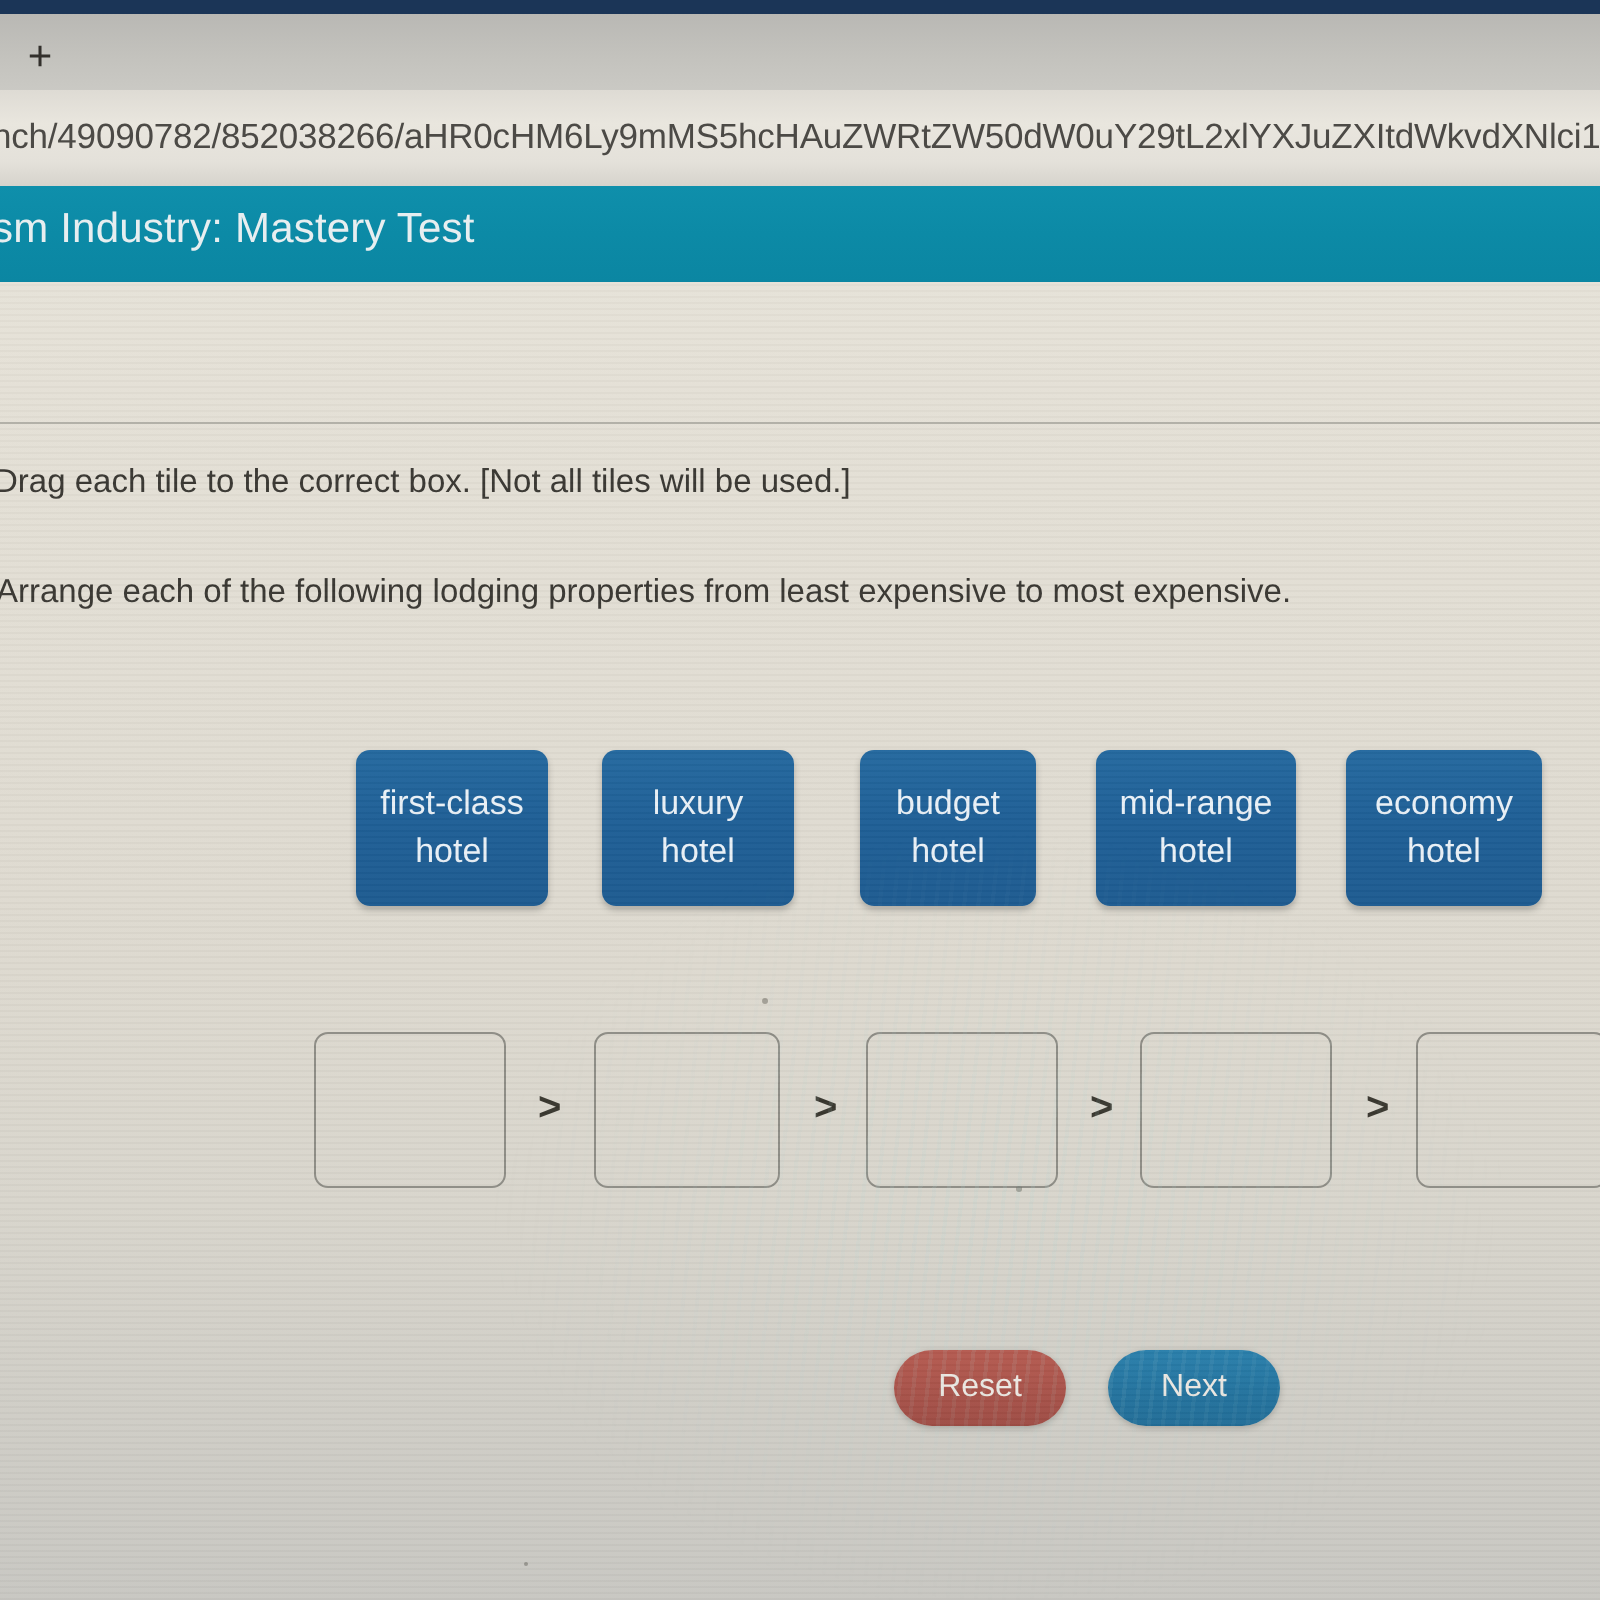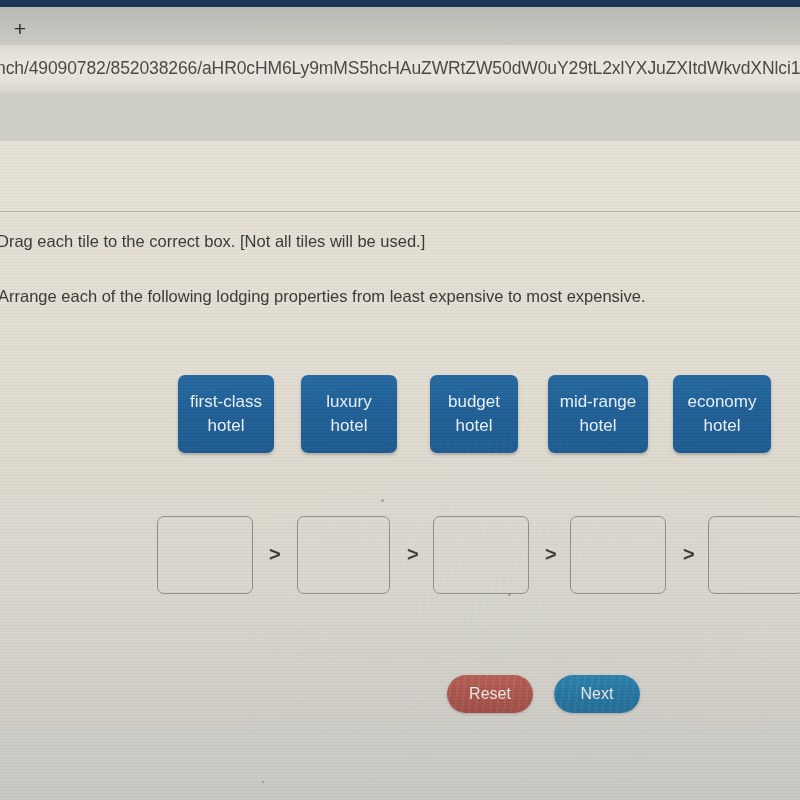--- a/index.html
+++ b/index.html
@@ -242,20 +242,23 @@
   <div class="navy-strip"></div>
 
   <div class="tabbar">
     <div class="plus-icon">+</div>
   </div>
 
   <div class="urlbar">
     <div class="url-text">nch/49090782/852038266/aHR0cHM6Ly9mMS5hcHAuZWRtZW50dW0uY29tL2xlYXJuZXItdWkvdXNlci1hc3</div>
   </div>
 
+  <div class="app-header">
+    <div class="app-title">sm Industry: Mastery Test</div>
+  </div>
 
   <div class="page-body">
 
     <div class="divider"></div>
 
     <div class="instruction-1">Drag each tile to the correct box. [Not all tiles will be used.]</div>
 
     <div class="instruction-2">Arrange each of the following lodging properties from least expensive to most expensive.</div>
 
     <div class="tiles">

